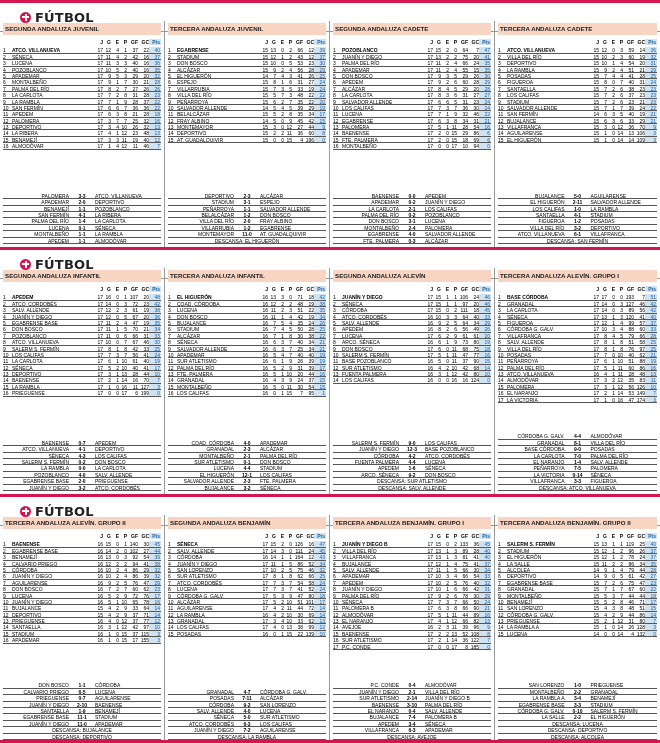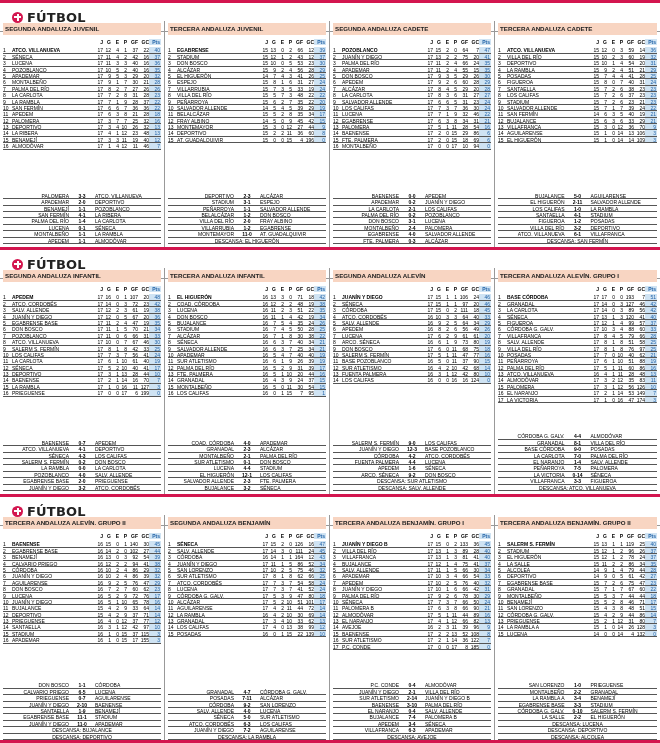--- a/index.html
+++ b/index.html
@@ -1,19 +1,19 @@
 <!DOCTYPE html>
 <html><head>
 <meta charset="utf-8">
 <style>
 *{box-sizing:border-box;margin:0;padding:0}
 body{width:660px;height:743px;background:#fff;font-family:"Liberation Sans",sans-serif;overflow:hidden;position:relative}
 .band{position:absolute;left:0;width:660px}
 .topbar{height:3px;background:#d3164f}
-.hdr{height:29px;display:flex;align-items:center;padding-left:12px;border-bottom:1px solid #999}
+.hdr{height:29px;display:flex;align-items:center;padding-left:20px;border-bottom:1px solid #999}
 .dot{width:11px;height:11px;border-radius:50%;background:#d3164f;position:relative;margin-right:4px}
 .dot:before,.dot:after{content:"";position:absolute;background:#fff}
 .dot:before{left:2px;top:4.5px;width:7px;height:2px}
 .dot:after{left:4.5px;top:2px;width:2px;height:7px}
 .hdr-title{font-weight:bold;font-size:13px;letter-spacing:0.2px;color:#222;font-family:"DejaVu Sans",sans-serif}
 .row{display:flex;position:absolute;left:0;width:660px}
 .panel{width:165px;border-right:1px solid #999;padding:2px 3px 0 3px;position:relative}
 .panel:last-child{border-right:none}
 .ptitle{background:#f8d5c2;font-weight:bold;font-size:6.2px;height:12px;line-height:12px;padding-left:2px;color:#222;white-space:nowrap;overflow:hidden}
 .thead,.tr{display:flex;font-size:5px;line-height:6.3px;height:6.4px}

